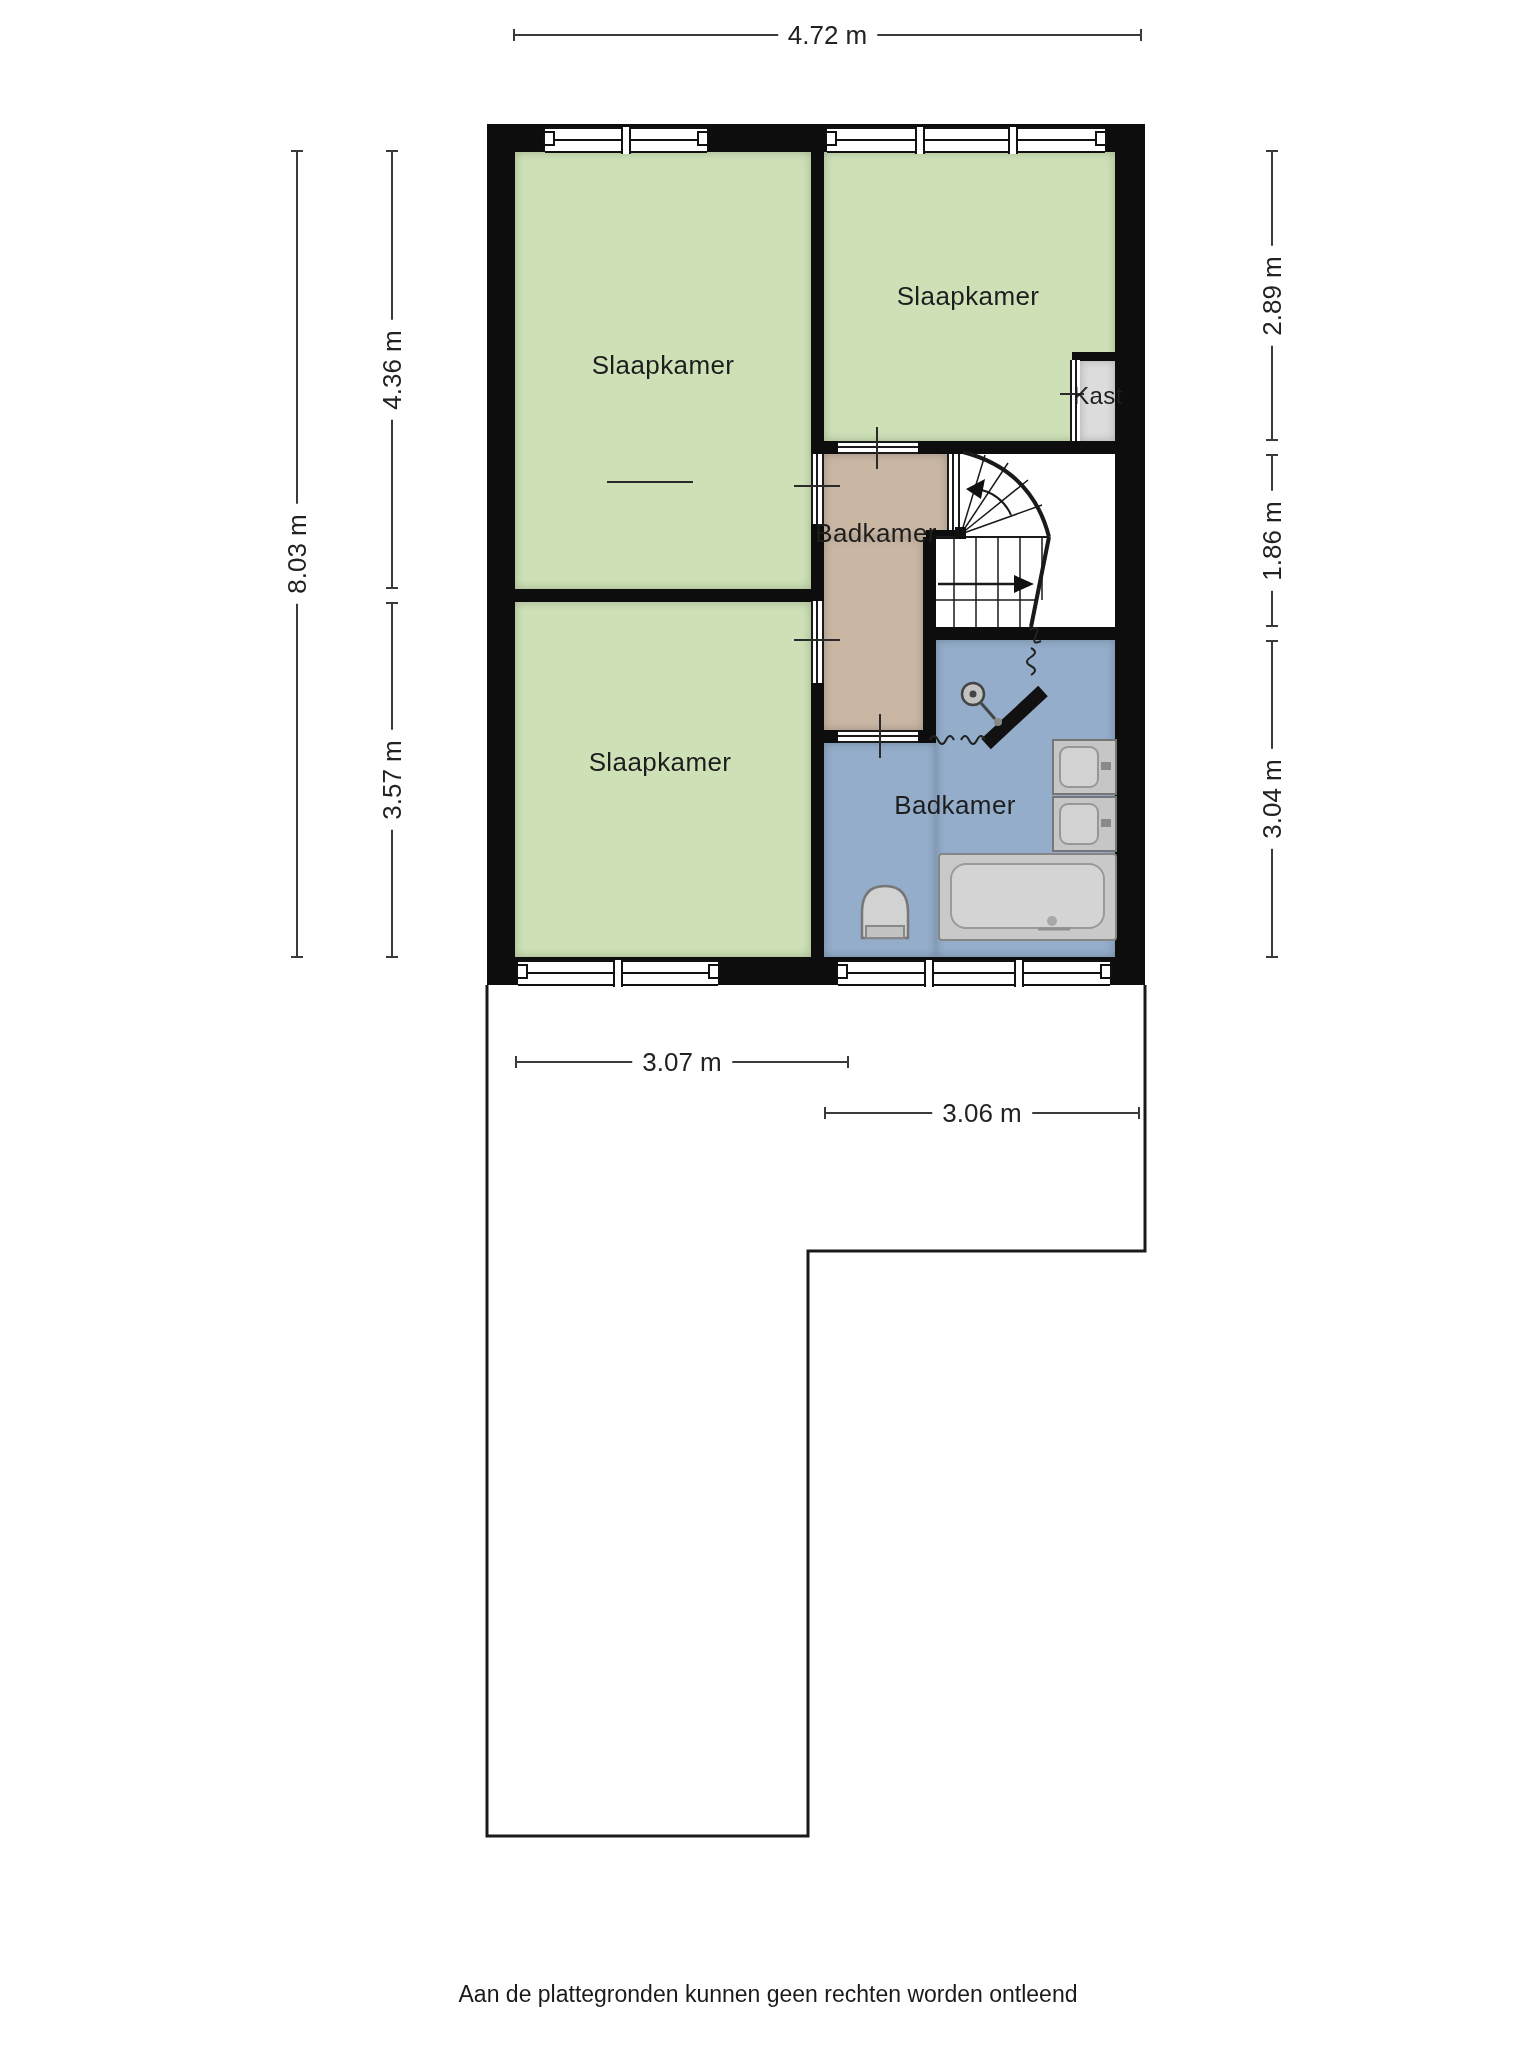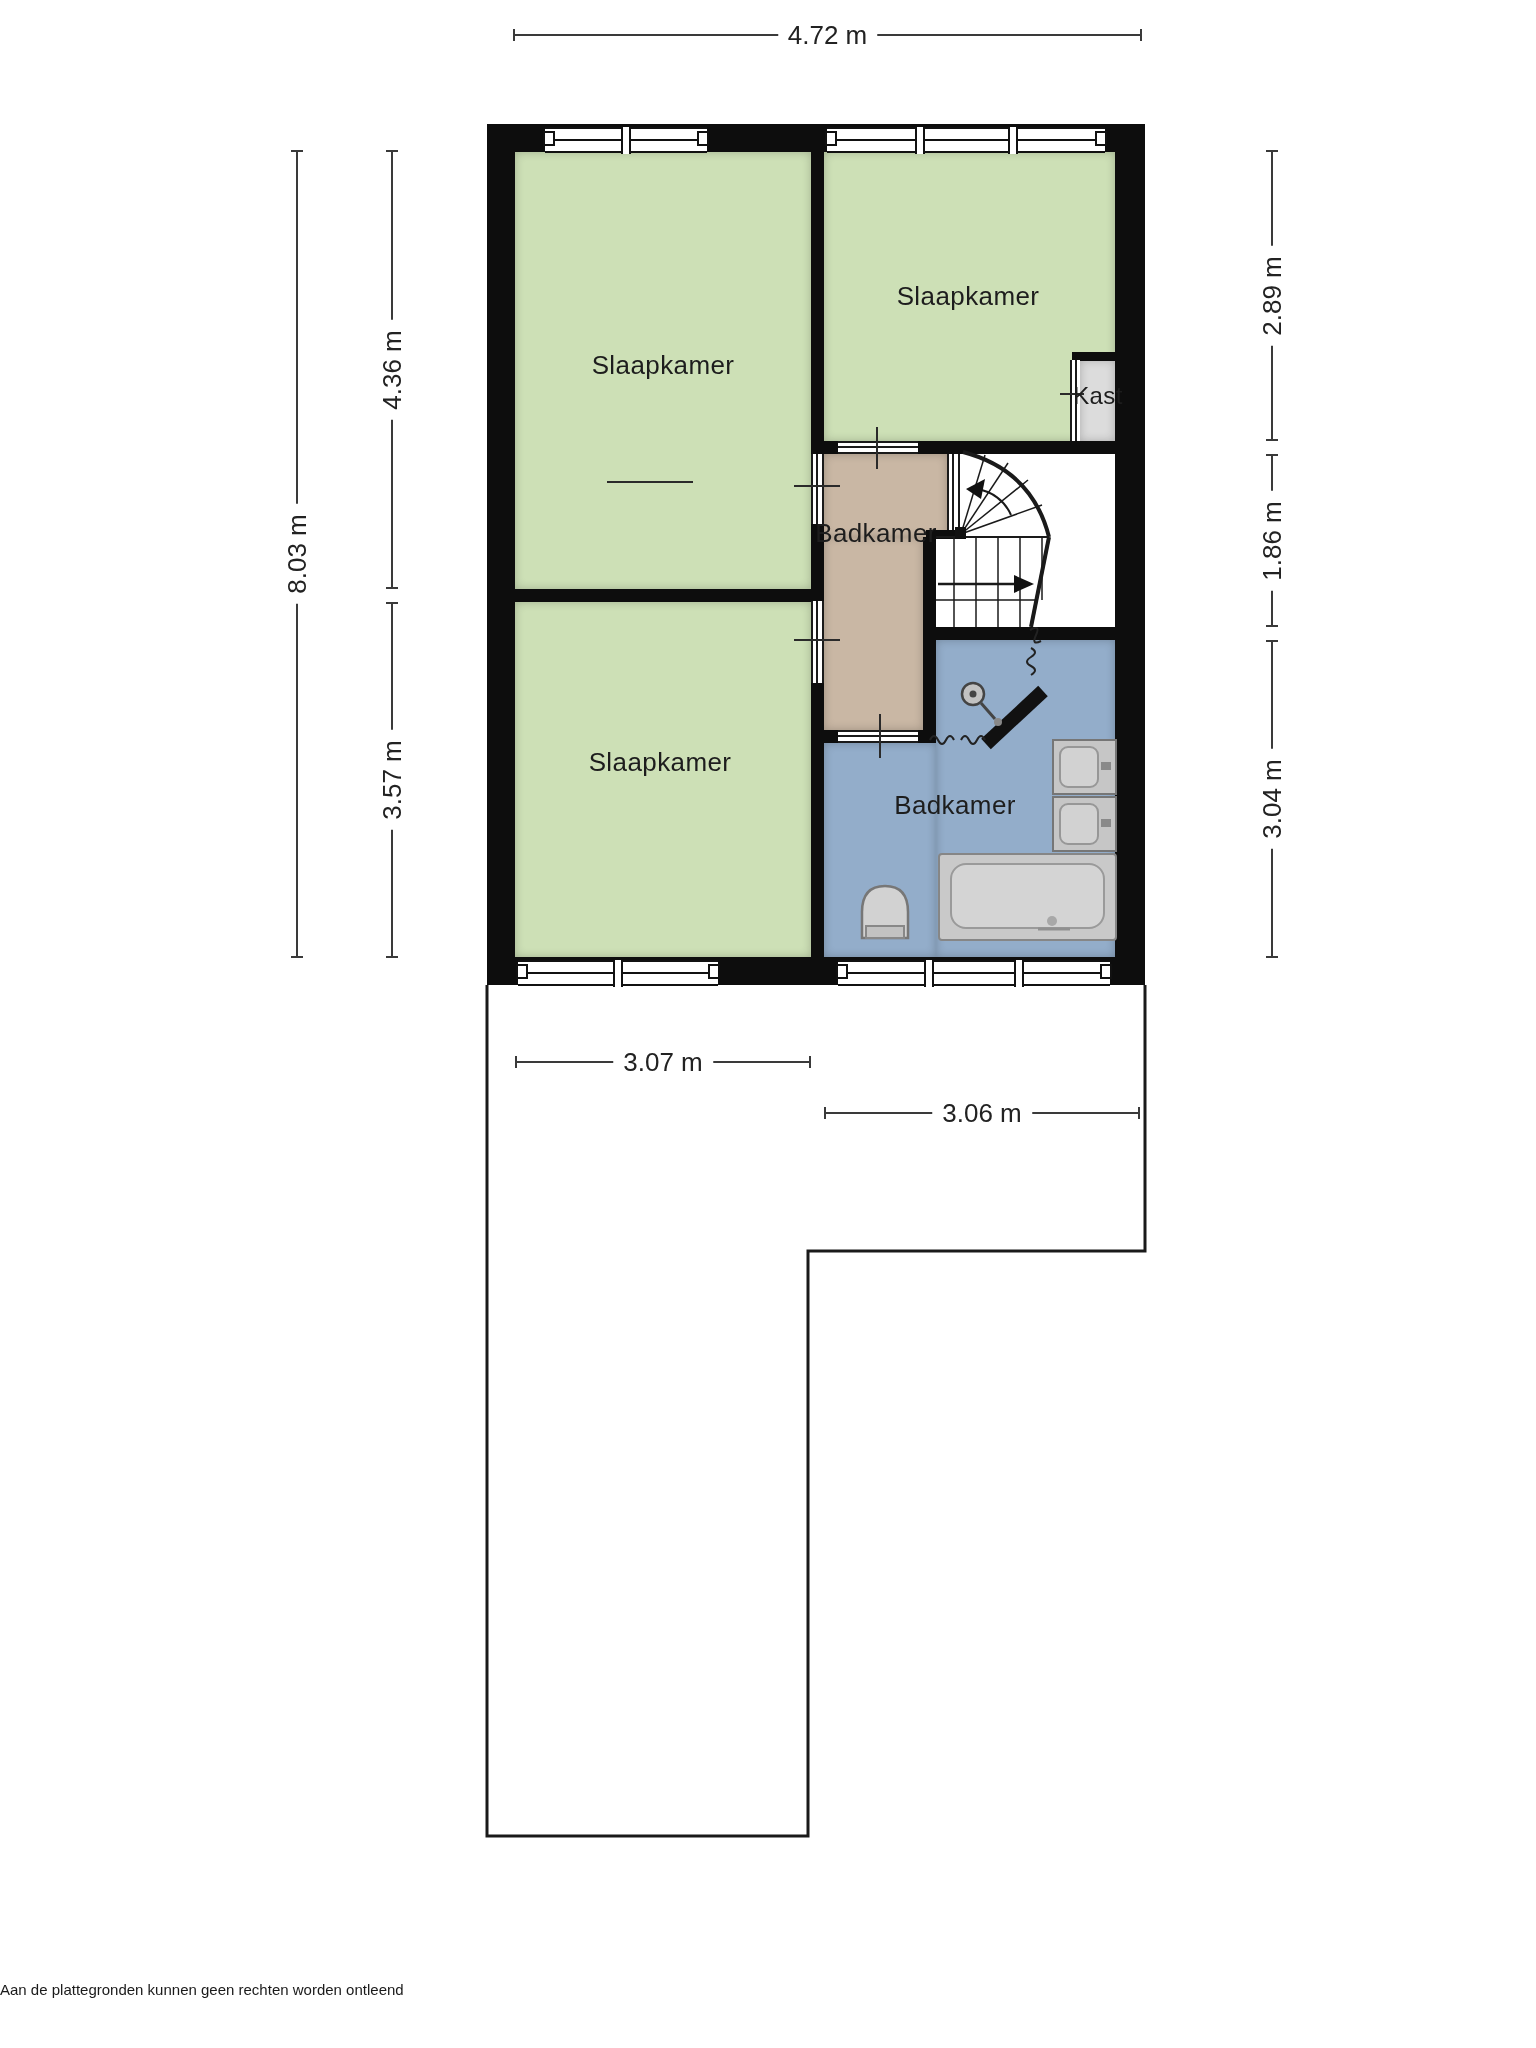--- a/index.html
+++ b/index.html
@@ -25,21 +25,21 @@
          border:2px solid #979797;border-radius:9px;}
   .tap{position:absolute;right:4px;top:21px;width:10px;height:8px;background:#8a8a8a;}
   .dim{position:absolute;z-index:7;}
   .dim .line-h{position:absolute;left:0;right:0;top:9px;height:2px;background:#3a3a3a;}
   .dim .line-v{position:absolute;top:0;bottom:0;left:9px;width:2px;background:#3a3a3a;}
   .dim .th{position:absolute;width:2px;height:12px;top:4px;background:#3a3a3a;}
   .dim .tv{position:absolute;height:2px;width:12px;left:4px;background:#3a3a3a;}
   .dim .lbl{position:absolute;left:50%;top:50%;transform:translate(-50%,-50%);
             background:#fff;padding:0 10px;font-size:26px;color:#222;white-space:nowrap;}
   .dim .lbl.rot{transform:translate(-50%,-50%) rotate(-90deg);}
-  .footer-line{position:absolute;left:0;width:100%;text-align:left;font-size:15px;color:#1a1a1a;z-index:6;}
+  .footer-line{position:absolute;left:0;width:100%;text-align:center;font-size:23px;color:#1a1a1a;z-index:6;}
   svg{position:absolute;left:0;top:0;z-index:5;}
 </style>
 </head>
 <body>
 
 <div id="page">
 
   <div class="floor" style="left:515px;top:152px;width:296px;height:437px;background:#cde0b6;"></div>
   <div class="floor" style="left:515px;top:602px;width:296px;height:355px;background:#cde0b6;"></div>
   <div class="floor" style="left:824px;top:152px;width:291px;height:289px;background:#cde0b6;"></div>
@@ -170,21 +170,21 @@
   <div class="rlabel" style="left:955px;top:805px;">Badkamer</div>
   <div class="rlabel" style="left:1098px;top:396px;font-size:24px;">Kast</div>
 
   <div class="dim" style="left:513px;top:25px;width:629px;height:20px;">
     <div class="line-h"></div>
       <div class="th" style="left:0;"></div>
       <div class="th" style="right:0;"></div>
     <span class="lbl">4.72 m</span>
   </div>
 
-  <div class="dim" style="left:515px;top:1052px;width:296px;height:20px;">
+  <div class="dim" style="left:515px;top:1052px;width:296px;height:20px;padding-left:38px;">
     <div class="line-h"></div>
       <div class="th" style="left:0;"></div>
       <div class="th" style="right:0;"></div>
     <span class="lbl">3.07 m</span>
   </div>
   <div class="dim" style="left:824px;top:1103px;width:316px;height:20px;">
     <div class="line-h"></div>
       <div class="th" style="left:0;"></div>
       <div class="th" style="right:0;"></div>
     <span class="lbl">3.06 m</span>

